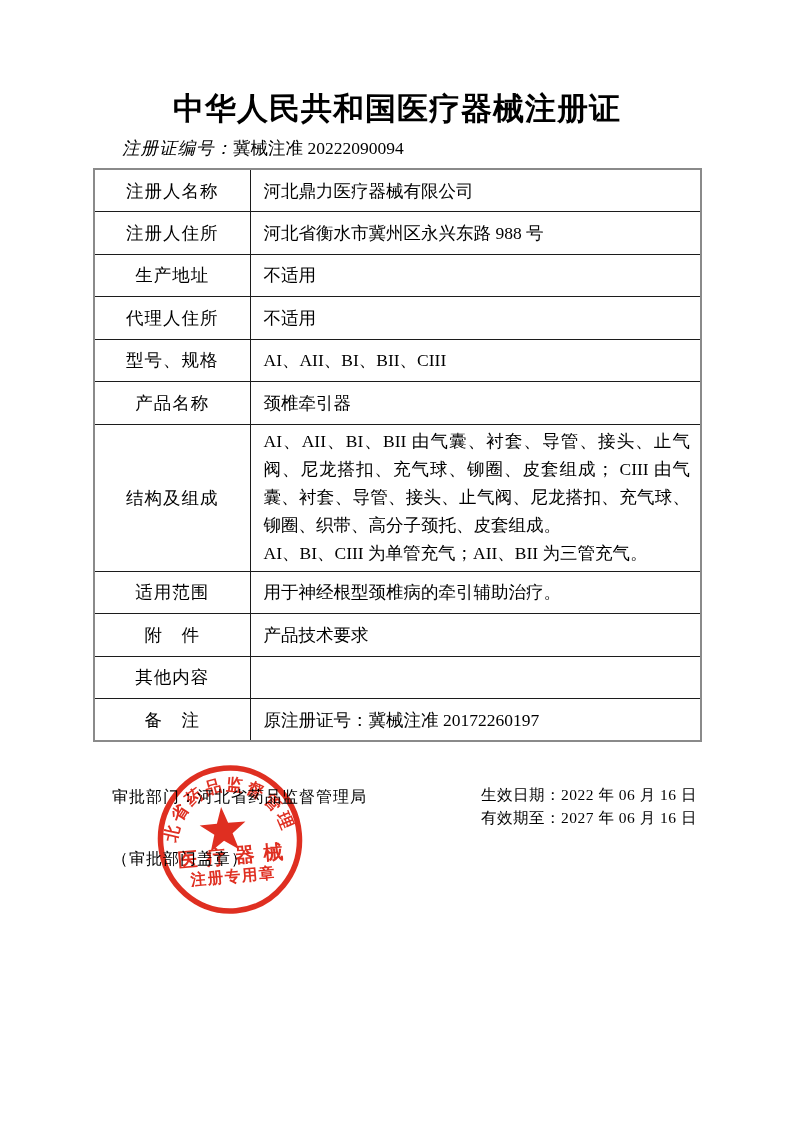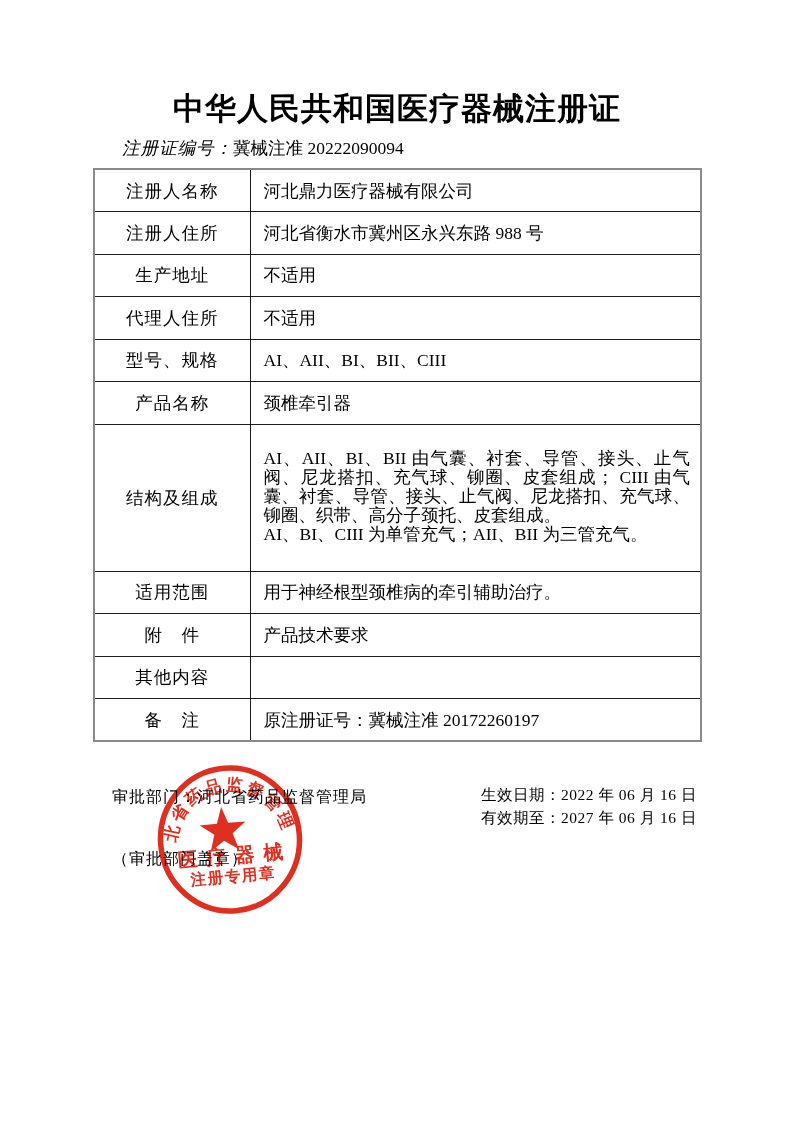--- a/index.html
+++ b/index.html
@@ -47,21 +47,21 @@
     text-align: center;
     letter-spacing: 1px;
     padding: 0 6px;
   }
   td.val {
     padding: 2px 10px 2px 13px;
     line-height: 26px;
   }
   tr.simple { height: 42.5px; margin-top: 20px; }
   tr.struct { height: 147px; }
-  tr.struct td.val { line-height: 19px; padding-bottom: 4px; }
+  tr.struct td.val { line-height: 28px; padding-bottom: 4px; }
   tr.struct .p1 { text-align: justify; text-align-last: left; }
   .footer-left {
     position: absolute;
     left: 112px; top: 787px;
     font-size: 16px;
     letter-spacing: 1px;
   }
   .seal-note {
     position: absolute;
     left: 112px; top: 849px;

